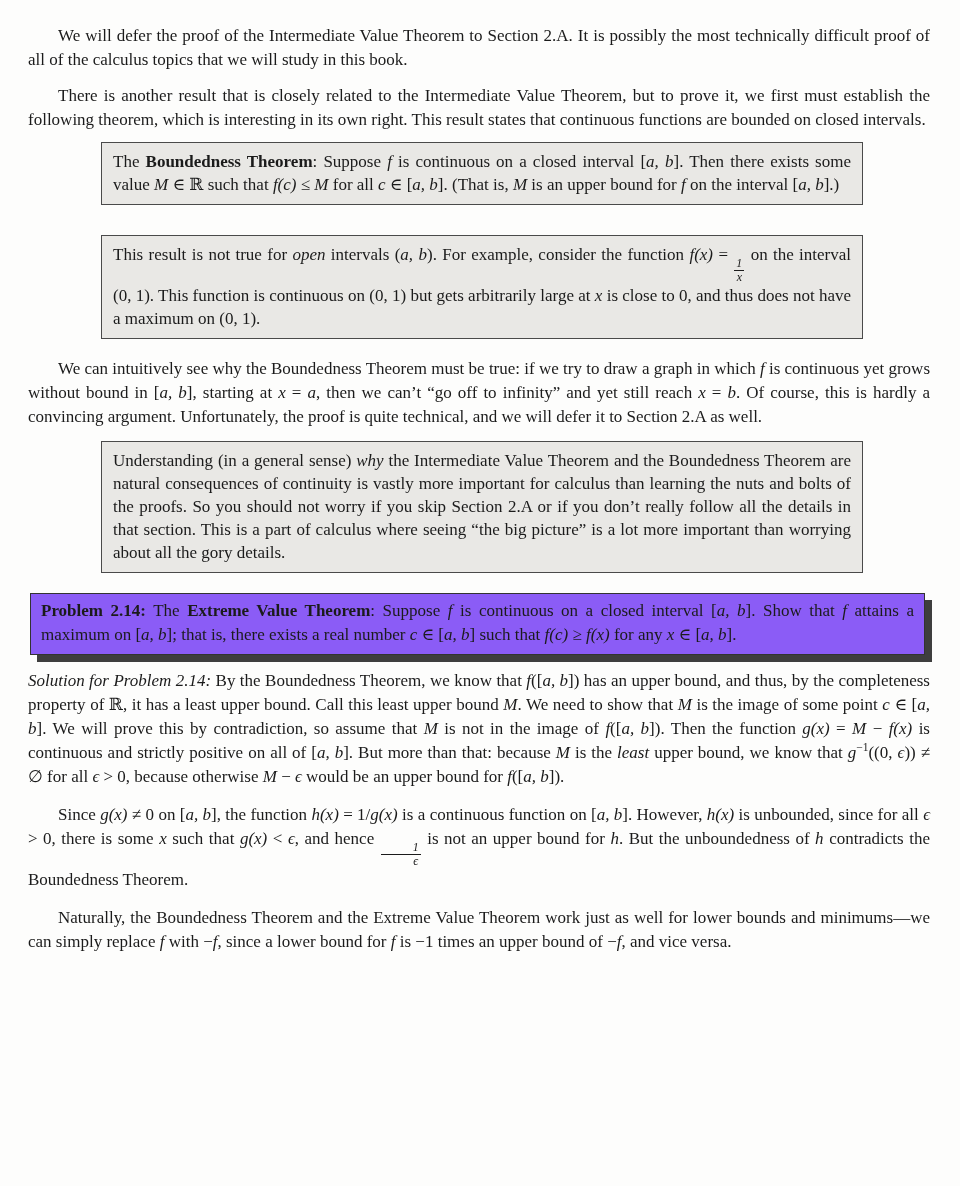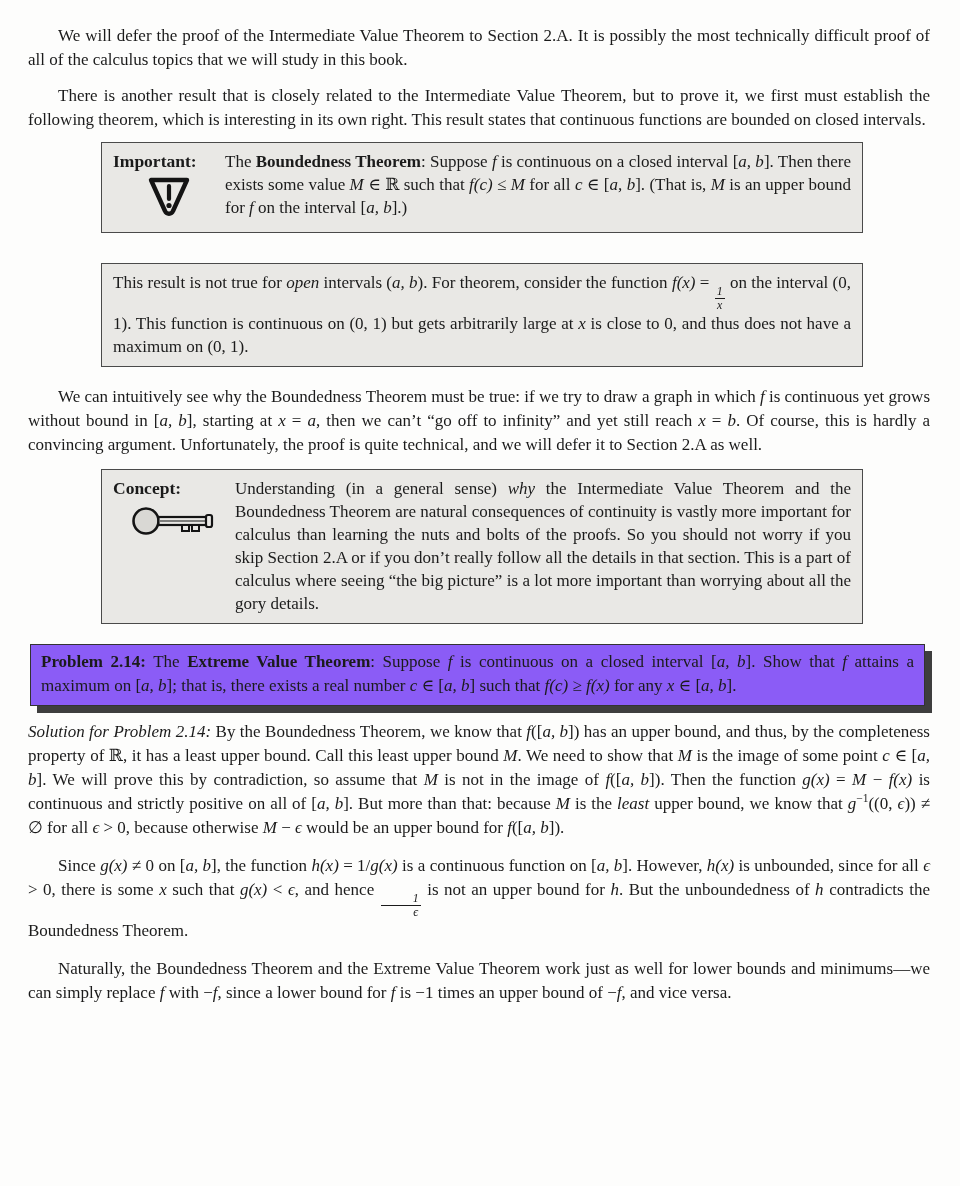--- a/index.html
+++ b/index.html
@@ -80,56 +80,33 @@
 </head>
 <body>
 
 <div class="page">
 
   <p class="para"><span>We will defer the proof of the Intermediate Value Theorem to Section 2.A. It is possibly the most technically difficult proof of all of the calculus topics that we will study in this book.</span></p>
 
   <p class="para mb10"><span>There is another result that is closely related to the Intermediate Value Theorem, but to prove it, we first must establish the following theorem, which is interesting in its own right. This result states that continuous functions are bounded on closed intervals.</span></p>
 
   <section class="box box-important">
-    <div class="box-label-col">
-      <span class="box-label">Important:</span>
-      <span class="box-icon">
-        <svg width="46" height="42" viewBox="0 0 46 42">
-          <path d="M5 4 L41 4 L27 35 A4.3 4.3 0 0 1 19 35 Z" fill="none" stroke="#141414" stroke-width="4.4" stroke-linejoin="round"></path>
-          <line x1="23" y1="10" x2="23" y2="23" stroke="#141414" stroke-width="4.2" stroke-linecap="round"></line>
-          <circle cx="23" cy="29.5" r="2.6" fill="#141414"></circle>
-        </svg>
-      </span>
-    </div>
     <div class="box-text"><span>The </span><span class="bf">Boundedness Theorem</span><span>: Suppose </span><span class="it">f</span><span> is continuous on a closed interval [</span><span class="it">a, b</span><span>]. Then there exists some value </span><span class="it">M</span><span> ∈ ℝ such that </span><span class="it">f(c)</span><span> ≤ </span><span class="it">M</span><span> for all </span><span class="it">c</span><span> ∈ [</span><span class="it">a, b</span><span>]. (That is, </span><span class="it">M</span><span> is an upper bound for </span><span class="it">f</span><span> on the interval [</span><span class="it">a, b</span><span>].)</span></div>
   </section>
 
   <section class="box box-warning">
-    <div class="box-text"><span>This result is not true for </span><span class="it">open</span><span> intervals (</span><span class="it">a, b</span><span>). For theorem, consider the function </span><span class="it">f(x)</span><span> = </span><span class="frac">
+    <div class="box-text"><span>This result is not true for </span><span class="it">open</span><span> intervals (</span><span class="it">a, b</span><span>). For example, consider the function </span><span class="it">f(x)</span><span> = </span><span class="frac">
           <span class="num">1</span>
           <span class="den">x</span>
         </span><span> on the interval (0, 1). This function is continuous on (0, 1) but gets arbitrarily large at </span><span class="it">x</span><span> is close to 0, and thus does not have a maximum on (0, 1).</span></div>
   </section>
 
   <p class="para"><span>We can intuitively see why the Boundedness Theorem must be true: if we try to draw a graph in which </span><span class="it">f</span><span> is continuous yet grows without bound in [</span><span class="it">a, b</span><span>], starting at </span><span class="it">x</span><span> = </span><span class="it">a</span><span>, then we can’t “go off to infinity” and yet still reach </span><span class="it">x</span><span> = </span><span class="it">b</span><span>. Of course, this is hardly a convincing argument. Unfortunately, the proof is quite technical, and we will defer it to Section 2.A as well.</span></p>
 
   <section class="box box-concept">
-    <div class="box-label-col">
-      <span class="box-label">Concept:</span>
-      <span class="box-icon">
-        <svg width="88" height="36" viewBox="0 0 88 36">
-          <circle cx="16" cy="18" r="12.5" fill="#d9d8d4" stroke="#141414" stroke-width="2.6"></circle>
-          <rect x="28.5" y="14" width="48" height="8" fill="#e9e8e5" stroke="#141414" stroke-width="2.2"></rect>
-          <line x1="30" y1="18" x2="75" y2="18" stroke="#141414" stroke-width="1.2"></line>
-          <rect x="52" y="22" width="7" height="6" fill="#e9e8e5" stroke="#141414" stroke-width="2"></rect>
-          <rect x="62" y="22" width="7" height="6" fill="#e9e8e5" stroke="#141414" stroke-width="2"></rect>
-          <rect x="76" y="12" width="6" height="12" rx="2" fill="#e9e8e5" stroke="#141414" stroke-width="2.2"></rect>
-        </svg>
-      </span>
-    </div>
     <div class="box-text"><span>Understanding (in a general sense) </span><span class="it">why</span><span> the Intermediate Value Theorem and the Boundedness Theorem are natural consequences of continuity is vastly more important for calculus than learning the nuts and bolts of the proofs. So you should not worry if you skip Section 2.A or if you don’t really follow all the details in that section. This is a part of calculus where seeing “the big picture” is a lot more important than worrying about all the gory details.</span></div>
   </section>
 
 
   <section class="problem-box">
     <div class="problem-text"><span class="bf">Problem 2.14:</span><span> The </span><span class="bf">Extreme Value Theorem</span><span>: Suppose </span><span class="it">f</span><span> is continuous on a closed interval [</span><span class="it">a, b</span><span>]. Show that </span><span class="it">f</span><span> attains a maximum on [</span><span class="it">a, b</span><span>]; that is, there exists a real number </span><span class="it">c</span><span> ∈ [</span><span class="it">a, b</span><span>] such that </span><span class="it">f(c)</span><span> ≥ </span><span class="it">f(x)</span><span> for any </span><span class="it">x</span><span> ∈ [</span><span class="it">a, b</span><span>].</span></div>
   </section>
 
   <p class="para noindent mb14"><span class="it">Solution for Problem 2.14:</span><span>  By the Boundedness Theorem, we know that </span><span class="it">f</span><span>([</span><span class="it">a, b</span><span>]) has an upper bound, and thus, by the completeness property of ℝ, it has a least upper bound. Call this least upper bound </span><span class="it">M</span><span>. We need to show that </span><span class="it">M</span><span> is the image of some point </span><span class="it">c</span><span> ∈ [</span><span class="it">a, b</span><span>]. We will prove this by contradiction, so assume that </span><span class="it">M</span><span> is not in the image of </span><span class="it">f</span><span>([</span><span class="it">a, b</span><span>]). Then the function </span><span class="it">g(x)</span><span> = </span><span class="it">M</span><span> − </span><span class="it">f(x)</span><span> is continuous and strictly positive on all of [</span><span class="it">a, b</span><span>]. But more than that: because </span><span class="it">M</span><span> is the </span><span class="it">least</span><span> upper bound, we know that </span><span class="it">g</span><sup>−1</sup><span>((0, </span><span class="it">ϵ</span><span>)) ≠ ∅ for all </span><span class="it">ϵ</span><span> &gt; 0, because otherwise </span><span class="it">M</span><span> − </span><span class="it">ϵ</span><span> would be an upper bound for </span><span class="it">f</span><span>([</span><span class="it">a, b</span><span>]).</span></p>
 

